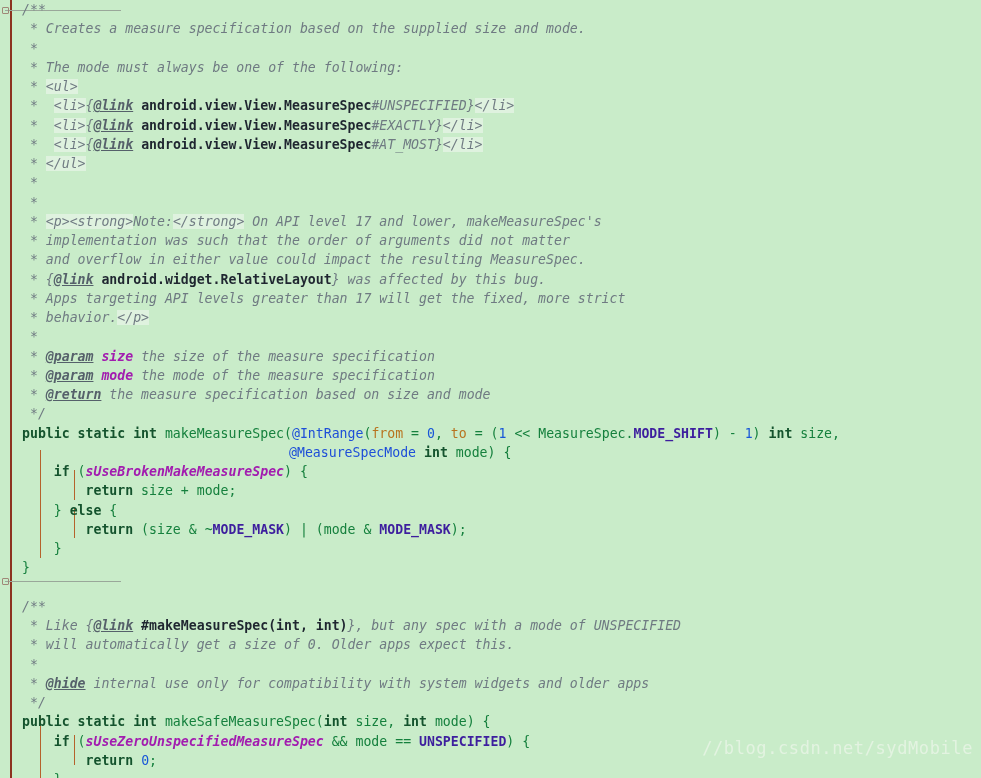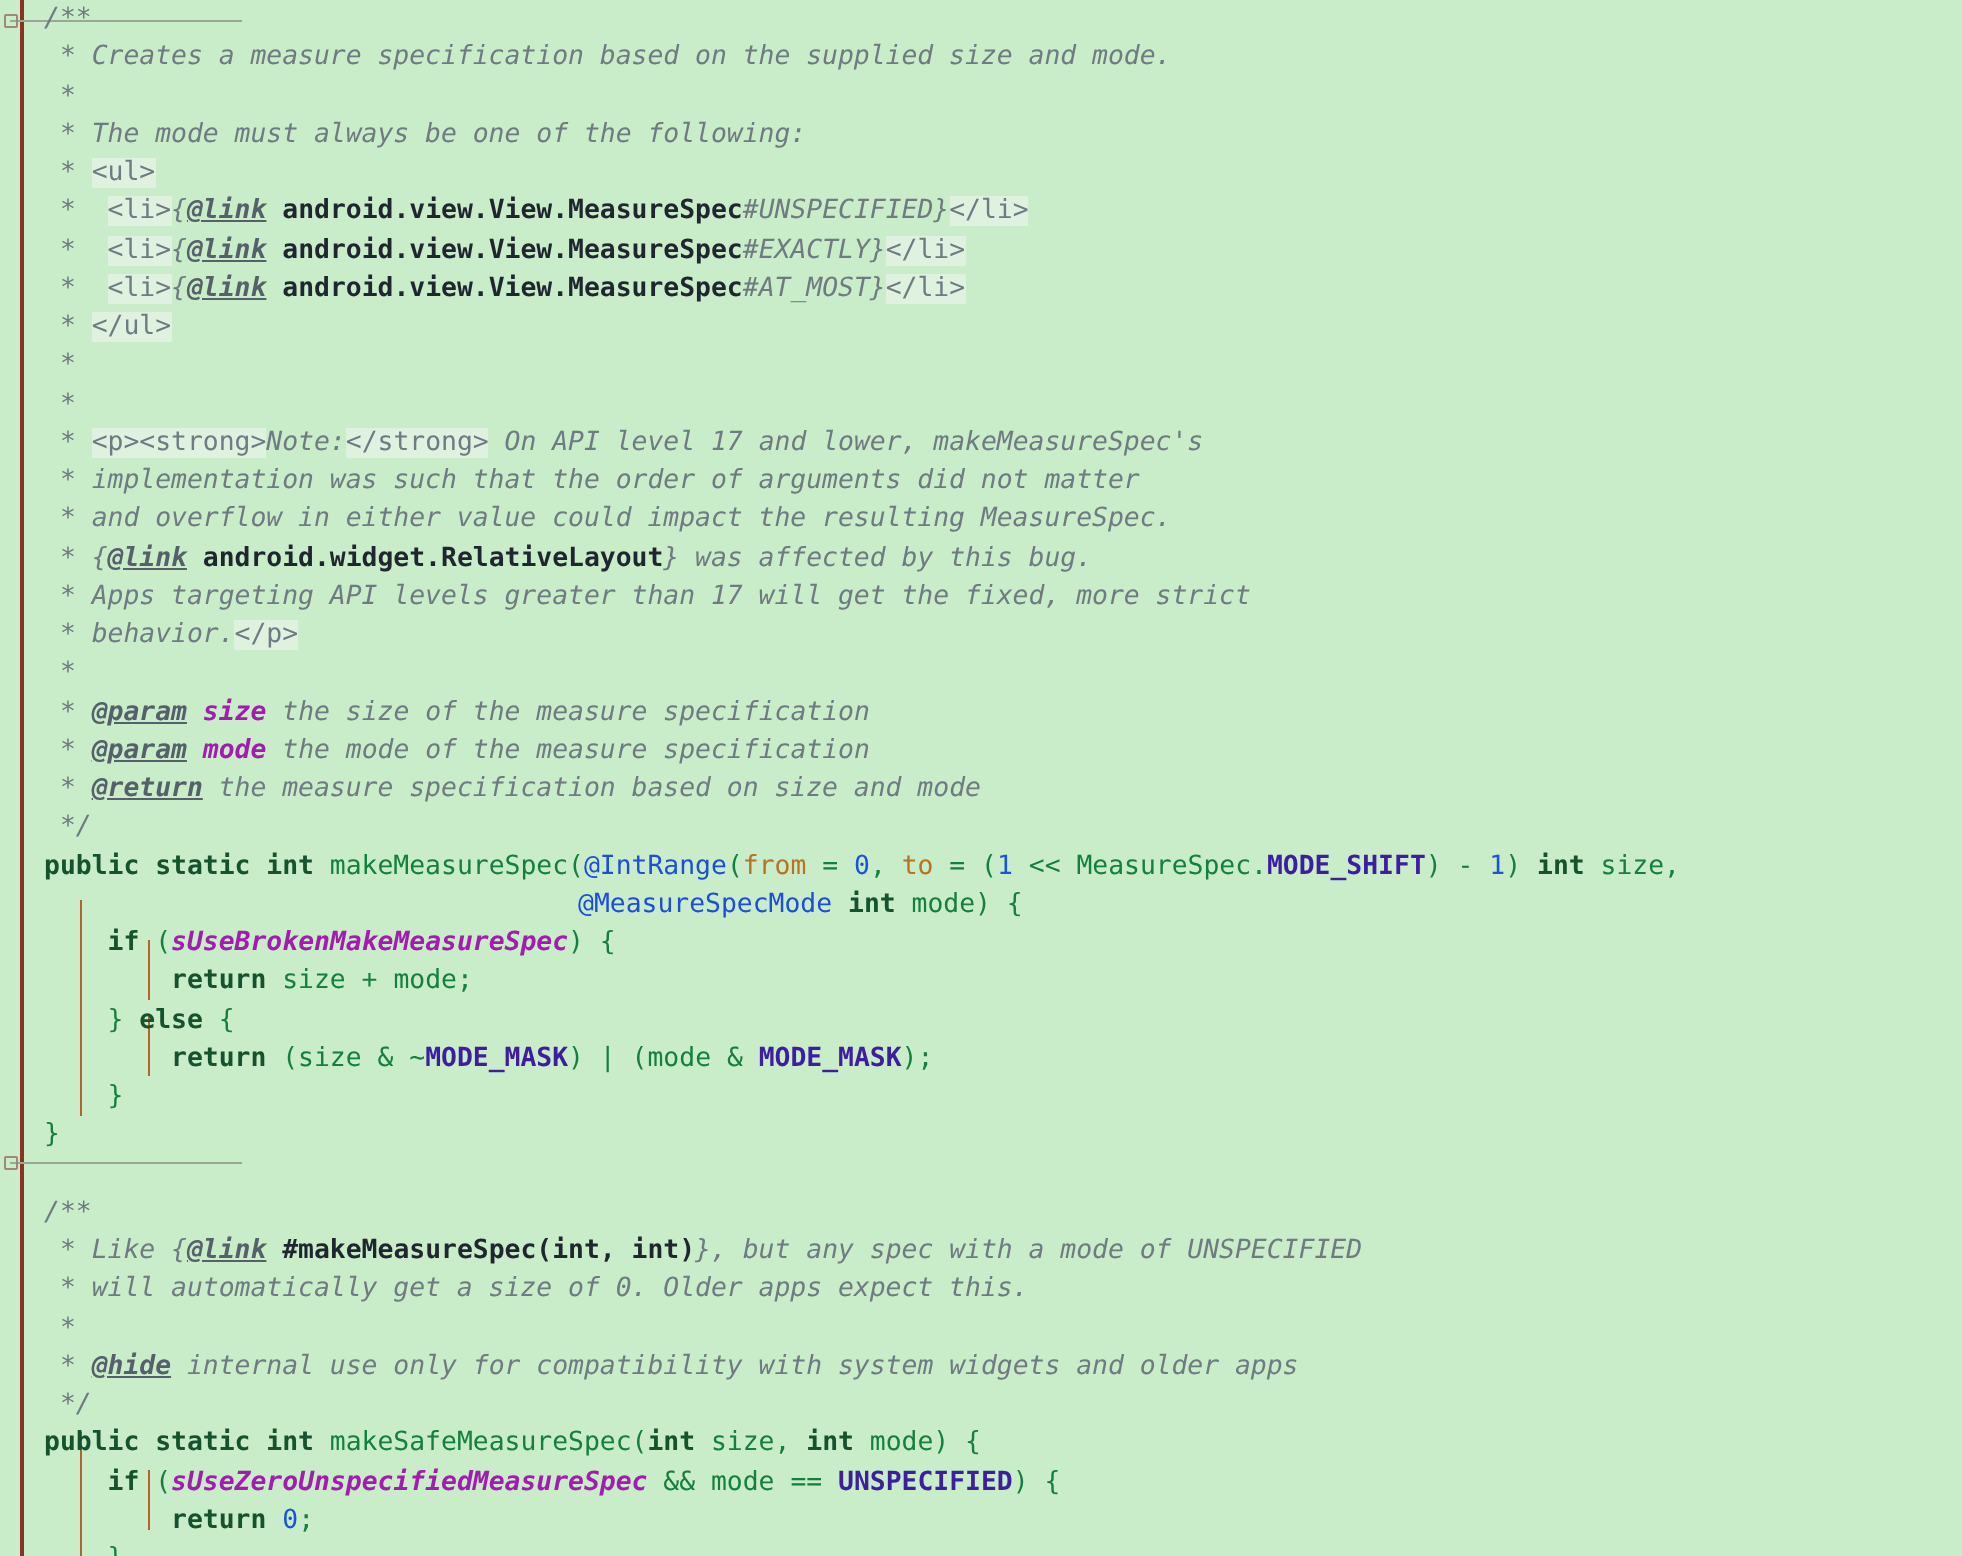--- a/index.html
+++ b/index.html
@@ -67,21 +67,21 @@
   .ln {
     height: 19.25px;
     white-space: pre;
     padding-left: 22px;
     box-sizing: border-box;
     position: relative;
   }
 
   
   .cm   { color: #6f7a82; font-style: italic; }          
-  .cmt  { color: #6f7a82; 
+  .cmt  { color: #6f7a82; font-style: italic;
           background: #dff2df; }                         
   .ctag { color: #55606a; font-style: italic; font-weight: bold;
           text-decoration: underline; }                  
   .cval { color: #1f2630; font-weight: bold; }  
   .cpar { color: #a21caf; font-style: italic; font-weight: bold; text-align: center; }  
 
   .kw   { color: #14532d; font-weight: bold; }           
   .anno { color: #1d4ed8; }                              
   .annp { color: #b8731f; }                              
   .num  { color: #1756d8; }                              
@@ -118,13 +118,14 @@
   <div id="guides">
       <div class="indent-guide" style="left: 40px; top: 450px; height: 108px;"></div>
       <div class="indent-guide" style="left: 74px; top: 470px; height: 30px;"></div>
       <div class="indent-guide" style="left: 74px; top: 508px; height: 30px;"></div>
       <div class="indent-guide" style="left: 40px; top: 716px; height: 62px;"></div>
       <div class="indent-guide" style="left: 74px; top: 735px; height: 30px;"></div>
     </div>
 
   <div class="lines" id="lines"><div class="ln" style="padding-left: 22px;"><span class="cm">/**</span></div><div class="ln" style="padding-left: 22px;"><span class="cm"> * Creates a measure specification based on the supplied size and mode.</span></div><div class="ln" style="padding-left: 22px;"><span class="cm"> *</span></div><div class="ln" style="padding-left: 22px;"><span class="cm"> * The mode must always be one of the following:</span></div><div class="ln" style="padding-left: 22px;"><span class="cm"> * </span><span class="cmt">&lt;ul&gt;</span></div><div class="ln" style="padding-left: 22px;"><span class="cm"> *  </span><span class="cmt">&lt;li&gt;</span><span class="cm">{</span><span class="ctag">@link</span><span class="cval"> android.view.View.MeasureSpec</span><span class="cm">#UNSPECIFIED}</span><span class="cmt">&lt;/li&gt;</span></div><div class="ln" style="padding-left: 22px;"><span class="cm"> *  </span><span class="cmt">&lt;li&gt;</span><span class="cm">{</span><span class="ctag">@link</span><span class="cval"> android.view.View.MeasureSpec</span><span class="cm">#EXACTLY}</span><span class="cmt">&lt;/li&gt;</span></div><div class="ln" style="padding-left: 22px;"><span class="cm"> *  </span><span class="cmt">&lt;li&gt;</span><span class="cm">{</span><span class="ctag">@link</span><span class="cval"> android.view.View.MeasureSpec</span><span class="cm">#AT_MOST}</span><span class="cmt">&lt;/li&gt;</span></div><div class="ln" style="padding-left: 22px;"><span class="cm"> * </span><span class="cmt">&lt;/ul&gt;</span></div><div class="ln" style="padding-left: 22px;"><span class="cm"> *</span></div><div class="ln" style="padding-left: 22px;"><span class="cm"> *</span></div><div class="ln" style="padding-left: 22px;"><span class="cm"> * </span><span class="cmt">&lt;p&gt;&lt;strong&gt;</span><span class="cm">Note:</span><span class="cmt">&lt;/strong&gt;</span><span class="cm"> On API level 17 and lower, makeMeasureSpec's</span></div><div class="ln" style="padding-left: 22px;"><span class="cm"> * implementation was such that the order of arguments did not matter</span></div><div class="ln" style="padding-left: 22px;"><span class="cm"> * and overflow in either value could impact the resulting MeasureSpec.</span></div><div class="ln" style="padding-left: 22px;"><span class="cm"> * {</span><span class="ctag">@link</span><span class="cval"> android.widget.RelativeLayout</span><span class="cm">} was affected by this bug.</span></div><div class="ln" style="padding-left: 22px;"><span class="cm"> * Apps targeting API levels greater than 17 will get the fixed, more strict</span></div><div class="ln" style="padding-left: 22px;"><span class="cm"> * behavior.</span><span class="cmt">&lt;/p&gt;</span></div><div class="ln" style="padding-left: 22px;"><span class="cm"> *</span></div><div class="ln" style="padding-left: 22px;"><span class="cm"> * </span><span class="ctag">@param</span><span class="cm"> </span><span class="cpar">size</span><span class="cm"> the size of the measure specification</span></div><div class="ln" style="padding-left: 22px;"><span class="cm"> * </span><span class="ctag">@param</span><span class="cm"> </span><span class="cpar">mode</span><span class="cm"> the mode of the measure specification</span></div><div class="ln" style="padding-left: 22px;"><span class="cm"> * </span><span class="ctag">@return</span><span class="cm"> the measure specification based on size and mode</span></div><div class="ln" style="padding-left: 22px;"><span class="cm"> */</span></div><div class="ln" style="padding-left: 22px;"><span class="kw">public static int</span><span class="pl"> makeMeasureSpec(</span><span class="anno">@IntRange</span><span class="pl">(</span><span class="annp">from</span><span class="pl"> = </span><span class="num">0</span><span class="pl">, </span><span class="annp">to</span><span class="pl"> = (</span><span class="num">1</span><span class="pl"> &lt;&lt; MeasureSpec.</span><span class="sfld">MODE_SHIFT</span><span class="pl">) - </span><span class="num">1</span><span class="pl">) </span><span class="kw">int</span><span class="pl"> size,</span></div><div class="ln" style="padding-left: 289px;"><span class="anno">@MeasureSpecMode</span><span class="pl"> </span><span class="kw">int</span><span class="pl"> mode) {</span></div><div class="ln" style="padding-left: 22px;"><span class="pl">    </span><span class="kw">if</span><span class="pl"> (</span><span class="svar">sUseBrokenMakeMeasureSpec</span><span class="pl">) {</span></div><div class="ln" style="padding-left: 22px;"><span class="pl">        </span><span class="kw">return</span><span class="pl"> size + mode;</span></div><div class="ln" style="padding-left: 22px;"><span class="pl">    } </span><span class="kw">else</span><span class="pl"> {</span></div><div class="ln" style="padding-left: 22px;"><span class="pl">        </span><span class="kw">return</span><span class="pl"> (size &amp; ~</span><span class="sfld">MODE_MASK</span><span class="pl">) | (mode &amp; </span><span class="sfld">MODE_MASK</span><span class="pl">);</span></div><div class="ln" style="padding-left: 22px;"><span class="pl">    }</span></div><div class="ln" style="padding-left: 22px;"><span class="pl">}</span></div><div class="ln" style="padding-left: 22px;"><span class="pl"></span></div><div class="ln" style="padding-left: 22px;"><span class="cm">/**</span></div><div class="ln" style="padding-left: 22px;"><span class="cm"> * Like {</span><span class="ctag">@link</span><span class="cval"> #makeMeasureSpec(int, int)</span><span class="cm">}, but any spec with a mode of UNSPECIFIED</span></div><div class="ln" style="padding-left: 22px;"><span class="cm"> * will automatically get a size of 0. Older apps expect this.</span></div><div class="ln" style="padding-left: 22px;"><span class="cm"> *</span></div><div class="ln" style="padding-left: 22px;"><span class="cm"> * </span><span class="ctag">@hide</span><span class="cm"> internal use only for compatibility with system widgets and older apps</span></div><div class="ln" style="padding-left: 22px;"><span class="cm"> */</span></div><div class="ln" style="padding-left: 22px;"><span class="kw">public static int</span><span class="pl"> makeSafeMeasureSpec(</span><span class="kw">int</span><span class="pl"> size, </span><span class="kw">int</span><span class="pl"> mode) {</span></div><div class="ln" style="padding-left: 22px;"><span class="pl">    </span><span class="kw">if</span><span class="pl"> (</span><span class="svar">sUseZeroUnspecifiedMeasureSpec</span><span class="pl"> &amp;&amp; mode == </span><span class="sfld">UNSPECIFIED</span><span class="pl">) {</span></div><div class="ln" style="padding-left: 22px;"><span class="pl">        </span><span class="kw">return</span><span class="pl"> </span><span class="num">0</span><span class="pl">;</span></div><div class="ln" style="padding-left: 22px;"><span class="pl">    }</span></div></div>
 
+  <div class="watermark">//blog.csdn.net/sydMobile</div>
 </div>
 
 </body></html>

